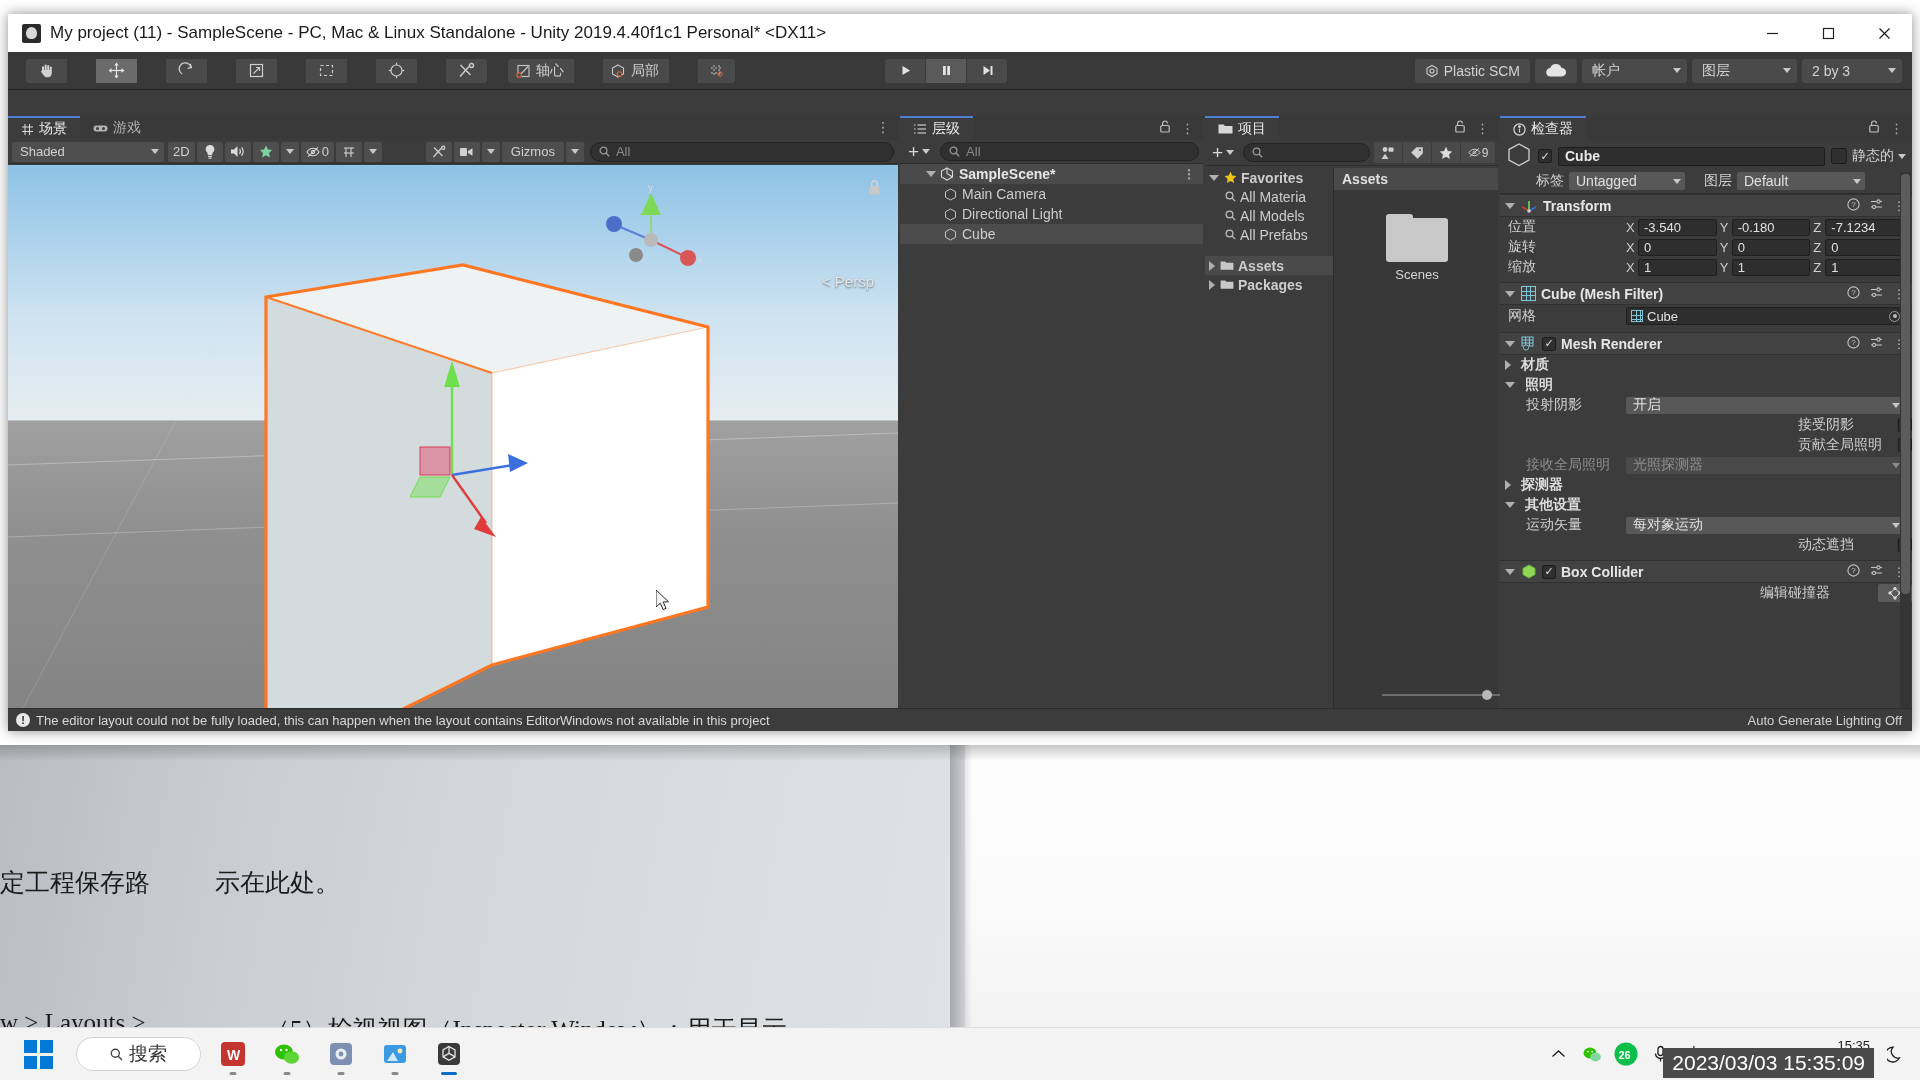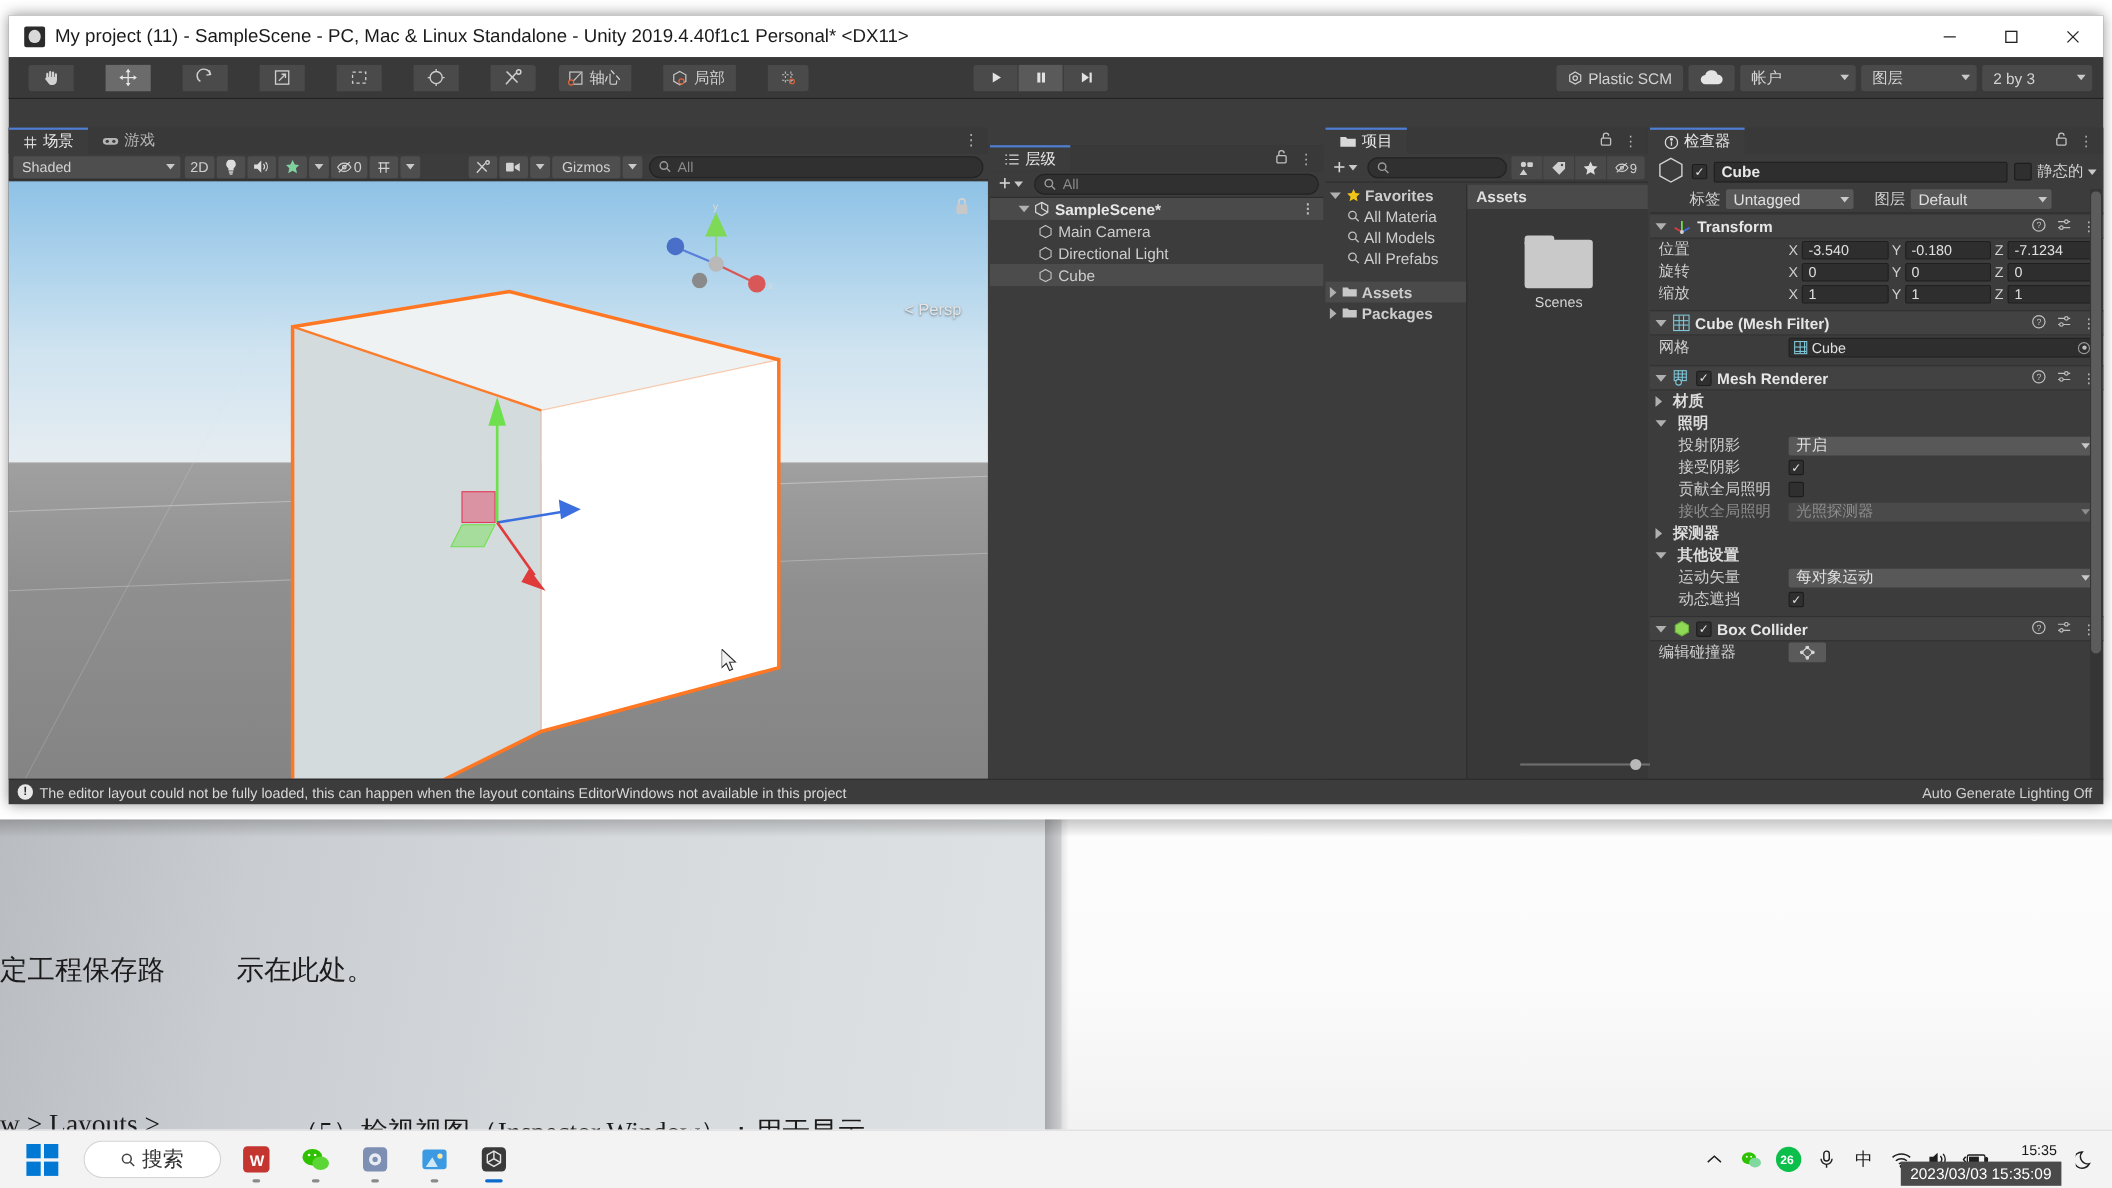--- a/index.html
+++ b/index.html
@@ -184,21 +184,21 @@
 
   .persp-label {
     position: absolute; right: 24px; top: 108px; color: #e4e4e4; font-size: 15px;
     text-shadow: 0 1px 2px rgba(0,0,0,.5); display: flex; align-items: center; gap: 4px;
   }
   .lock-ico { position: absolute; right: 16px; top: 14px; color: #cfcfcf; }
   .cursor-arrow { position: absolute; left: 648px; top: 425px; }
 
   
   .hier-panel {
-    position: absolute; left: 892px; top: 16px; width: 303px; height: 592px;
+    position: absolute; left: 892px; top: 0; width: 303px; height: 592px;
     background: #3c3c3c;
   }
   .hier-toolbar {
     height: 24px; background: #3c3c3c; display: flex; align-items: center;
     padding: 0 4px; border-bottom: 1px solid #2d2d2d;
   }
   .plus-btn {
     display: flex; align-items: center; color: #d6d6d6; font-size: 17px;
     height: 20px; padding: 0 4px; gap: 3px; margin-right: 6px;
   }
@@ -312,21 +312,21 @@
     width: 0; height: 0; border-left: 5px solid transparent;
     border-right: 5px solid transparent; border-top: 6px solid #b0b0b0;
     margin-right: 6px; flex: none;
   }
   .tri.right {
     border-top: 5px solid transparent; border-bottom: 5px solid transparent;
     border-left: 6px solid #b0b0b0; border-right: none;
   }
   .comp-title { font-size: 14px; color: #e6e6e6; font-weight: bold; margin-left: 5px; }
   .comp-icons { position: absolute; right: 7px; display: flex; align-items: center; gap: 10px; color: #c4c4c4; font-size: 12px; }
-  .prop-row { height: 20px; display: flex; align-items: center; padding-left: 8px; }
+  .prop-row { height: 20px; display: flex; align-items: center; padding-left: 8px; justify-content: flex-end; }
   .prop-lbl { font-size: 14px; color: #cfcfcf; width: 118px; flex: none; }
   .prop-lbl.ind { padding-left: 18px; width: 118px; }
   .prop-lbl.dim { color: #8d8d8d; }
   .vec3 { display: flex; align-items: center; gap: 3px; flex: 1; padding-right: 8px; }
   .vec-ax { font-size: 13px; color: #cfcfcf; width: 9px; }
   .num-field {
     flex: 1; height: 17px; background: #2e2e2e; border: 1px solid #1f1f1f;
     border-radius: 2px; color: #e0e0e0; font-size: 13px;
     display: flex; align-items: center; padding-left: 5px; overflow: hidden;
   }
@@ -405,21 +405,21 @@
   .tray-ico {
     width: 34px; height: 40px; display: flex; align-items: center;
     justify-content: center; color: #1f1f1f; font-size: 15px;
   }
   .clock {
     display: flex; flex-direction: column; align-items: flex-end;
     font-size: 13px; color: #1a1a1a; line-height: 17px; margin: 0 8px 0 6px;
   }
   .clock-tip {
     position: absolute; right: 46px; bottom: 2px; background: #4a4a4a;
-    color: #fff; font-size: 14px; padding: 3px 9px; white-space: nowrap;
+    color: #fff; font-size: 21px; padding: 3px 9px; white-space: nowrap;
   }
 </style>
 </head>
 <body>
 
 <div id="root">
 
   <div class="book-bg"></div>
   <div class="book-right-page"></div>
   <div class="book-gutter"></div>

